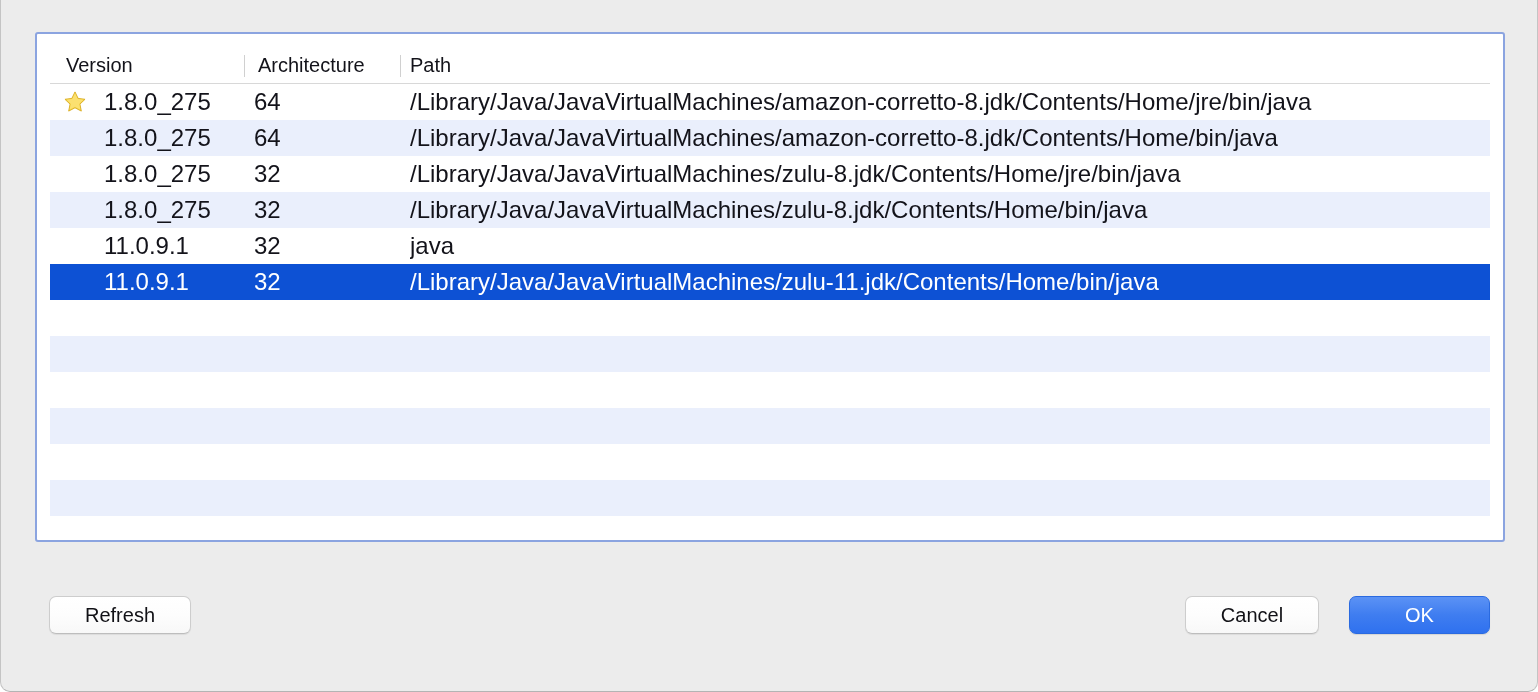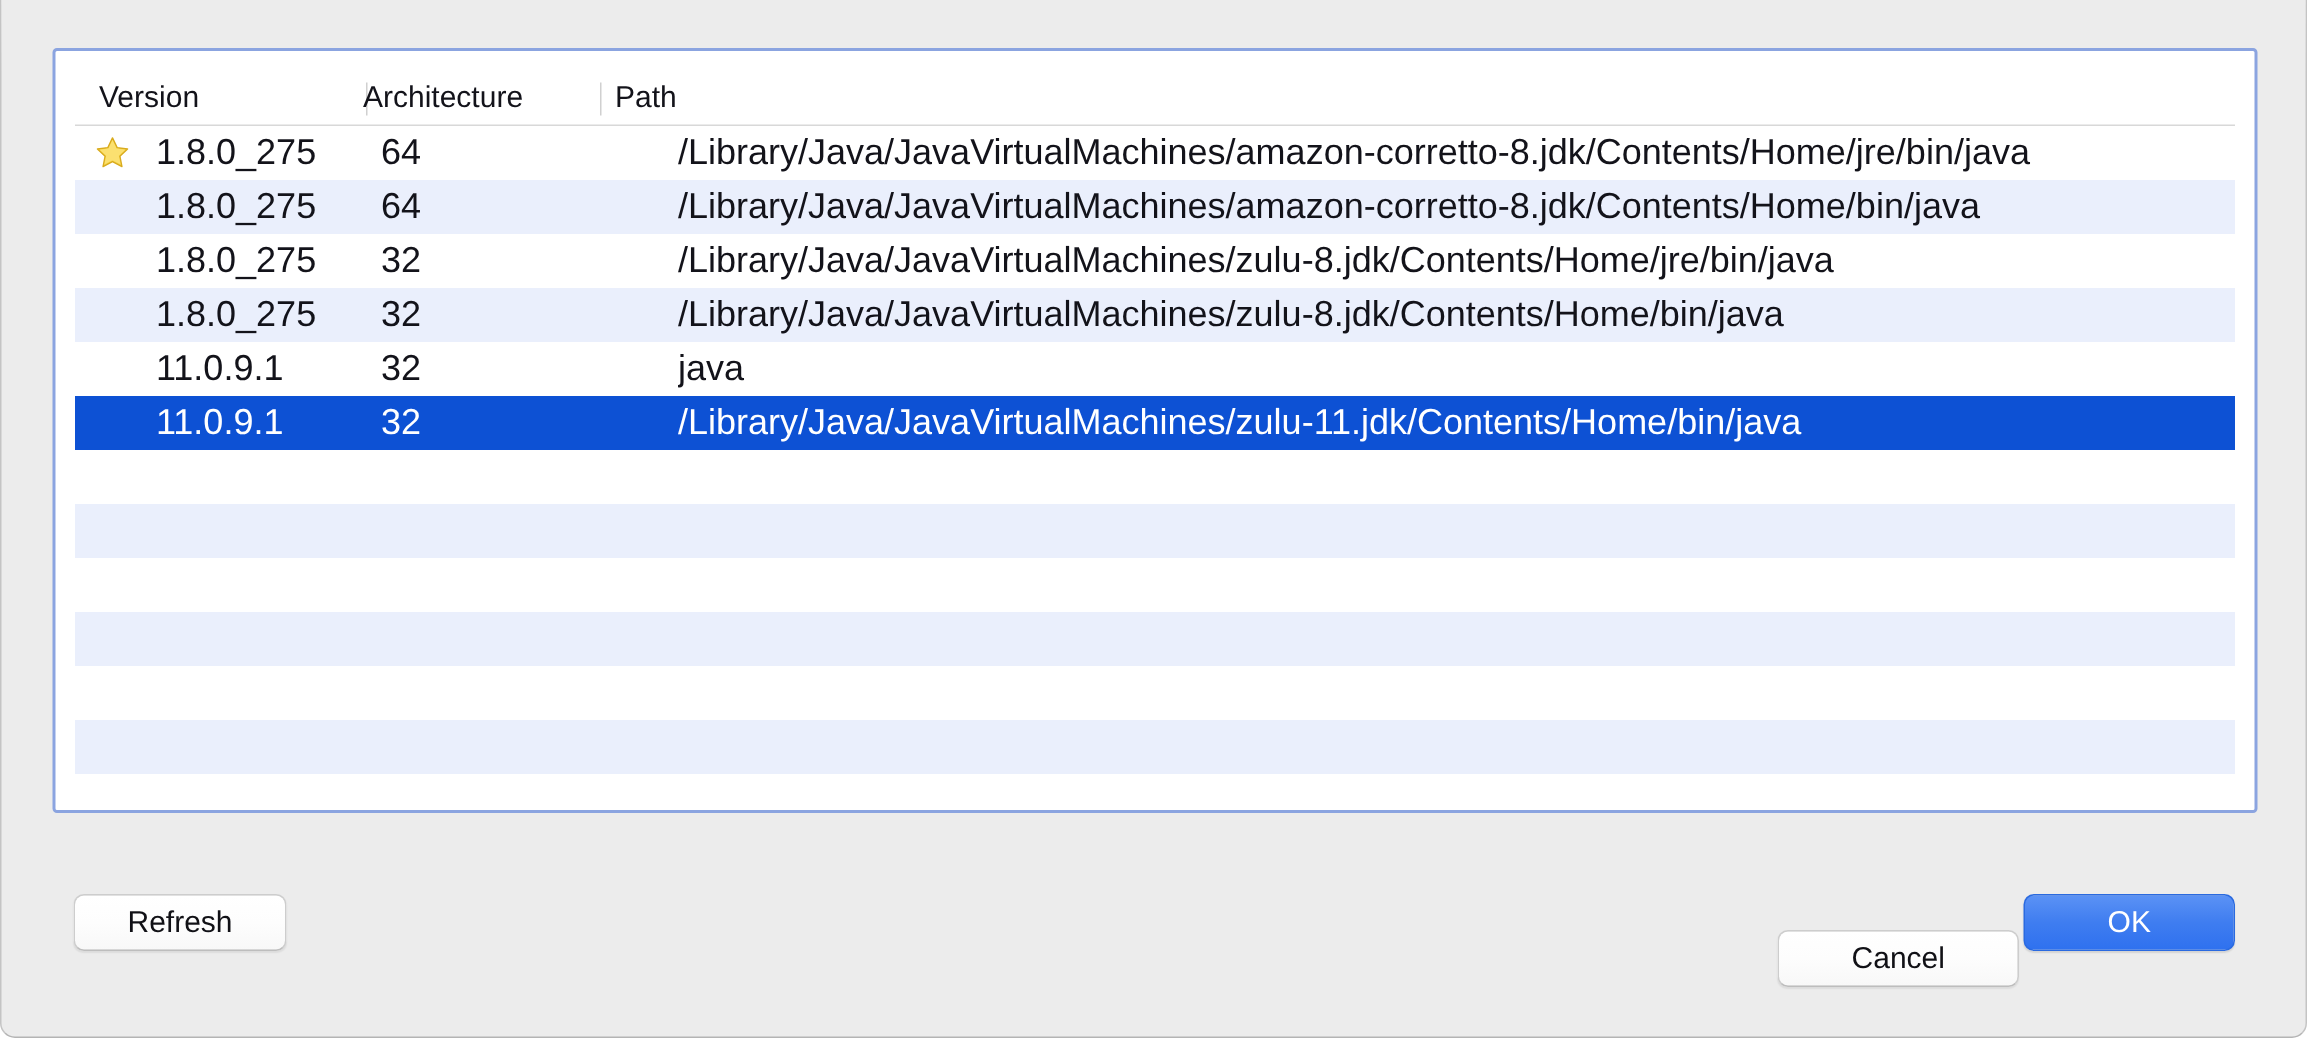--- a/index.html
+++ b/index.html
@@ -66,21 +66,21 @@
     top: 0;
     height: 37px;
     line-height: 37px;
     font-size: 20px;
     color: #13131a;
     white-space: nowrap;
     font-family: "Liberation Sans", sans-serif;
   }
 
   .th-version      { left: 16px;  }
-  .th-architecture { left: 192px; text-align: right; }
+  .th-architecture { left: 208px; text-align: right; }
   .th-path         { left: 360px; }
 
   .col-sep {
     position: absolute;
     top: 8px;
     width: 1px;
     height: 22px;
     background: #d0d0d0;
   }
   .sep-1 { left: 194px; }
@@ -110,21 +110,21 @@
     font-size: 24px;
     color: #13131a;
     white-space: nowrap;
     overflow: hidden;
     font-family: "Liberation Sans", sans-serif;
   }
 
   .row.selected .cell { color: #ffffff; }
   .c-ver  { left: 54px;  }
   .c-arch { left: 204px; }
-  .c-path { left: 360px; right: 16px; margin-left: 42px; }
+  .c-path { left: 360px; right: 16px; }
 
   
   .star-icon {
     position: absolute;
     left: 14px;
     top: 7px;
     width: 22px;
     height: 21px;
     display: block;
   }
@@ -151,21 +151,21 @@
   }
 
   .btn-default {
     background: linear-gradient(to bottom, #5b92f5 0%, #3f7df0 50%, #2f71ef 100%);
     border: 1px solid #2a6ae0;
     color: #ffffff;
     box-shadow: 0 1px 1px rgba(0,0,0,0.10);
   }
 
   .btn-refresh { left: 48px;   top: 596px; width: 142px; }
-  .btn-cancel  { left: 1184px; top: 596px; width: 161px; margin-top: 24px; }
+  .btn-cancel  { left: 1184px; top: 596px; width: 134px; }
   .btn-ok      { left: 1348px; top: 596px; width: 141px; }
 </style>
 </head>
 <body>
 
 <div class="window">
 
   <div class="table-focus">
     <div class="table-inner">
 

